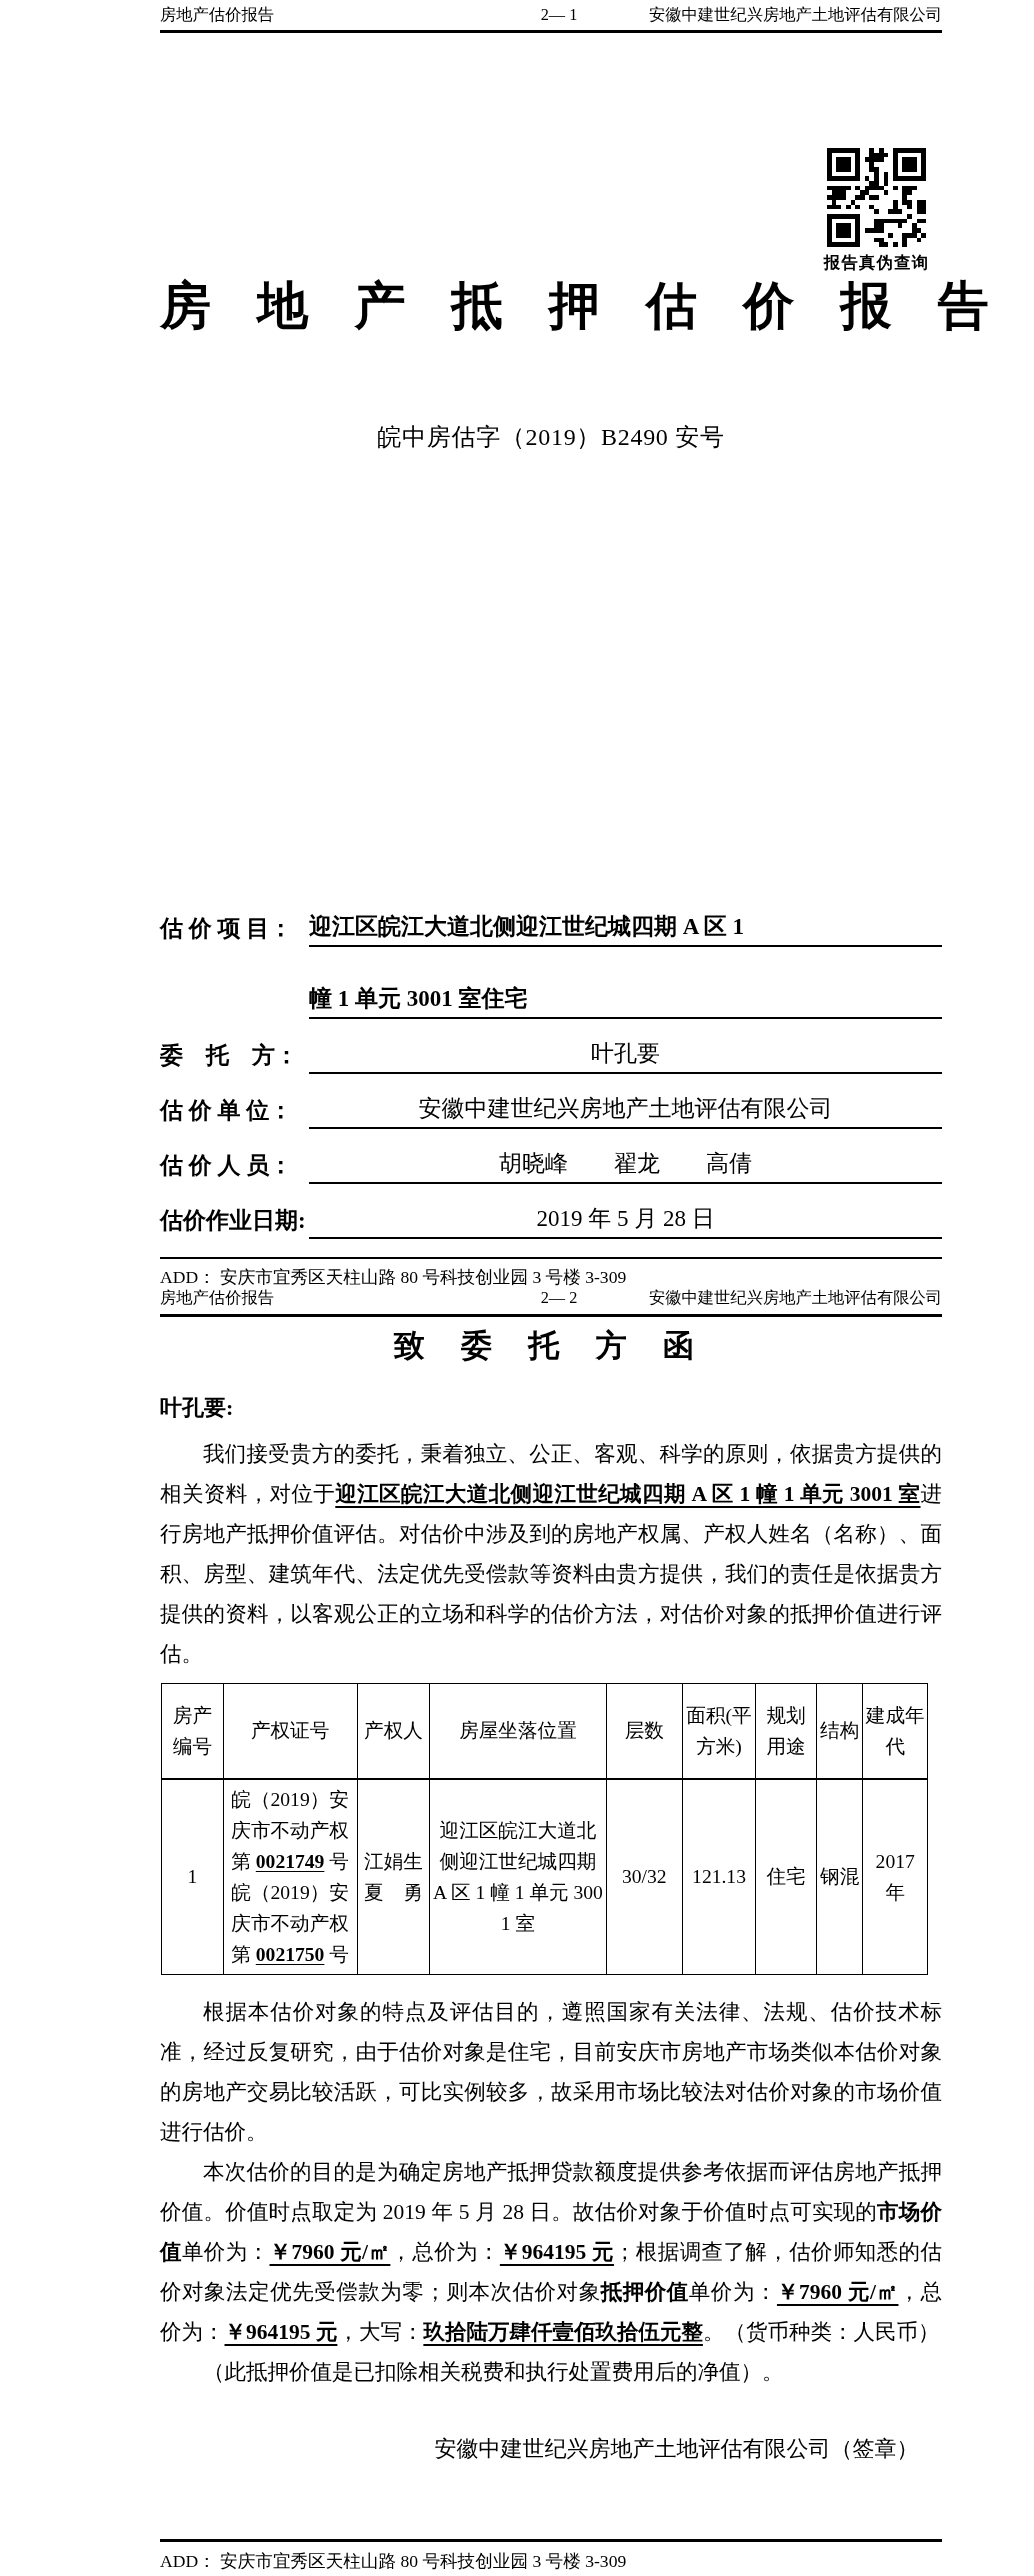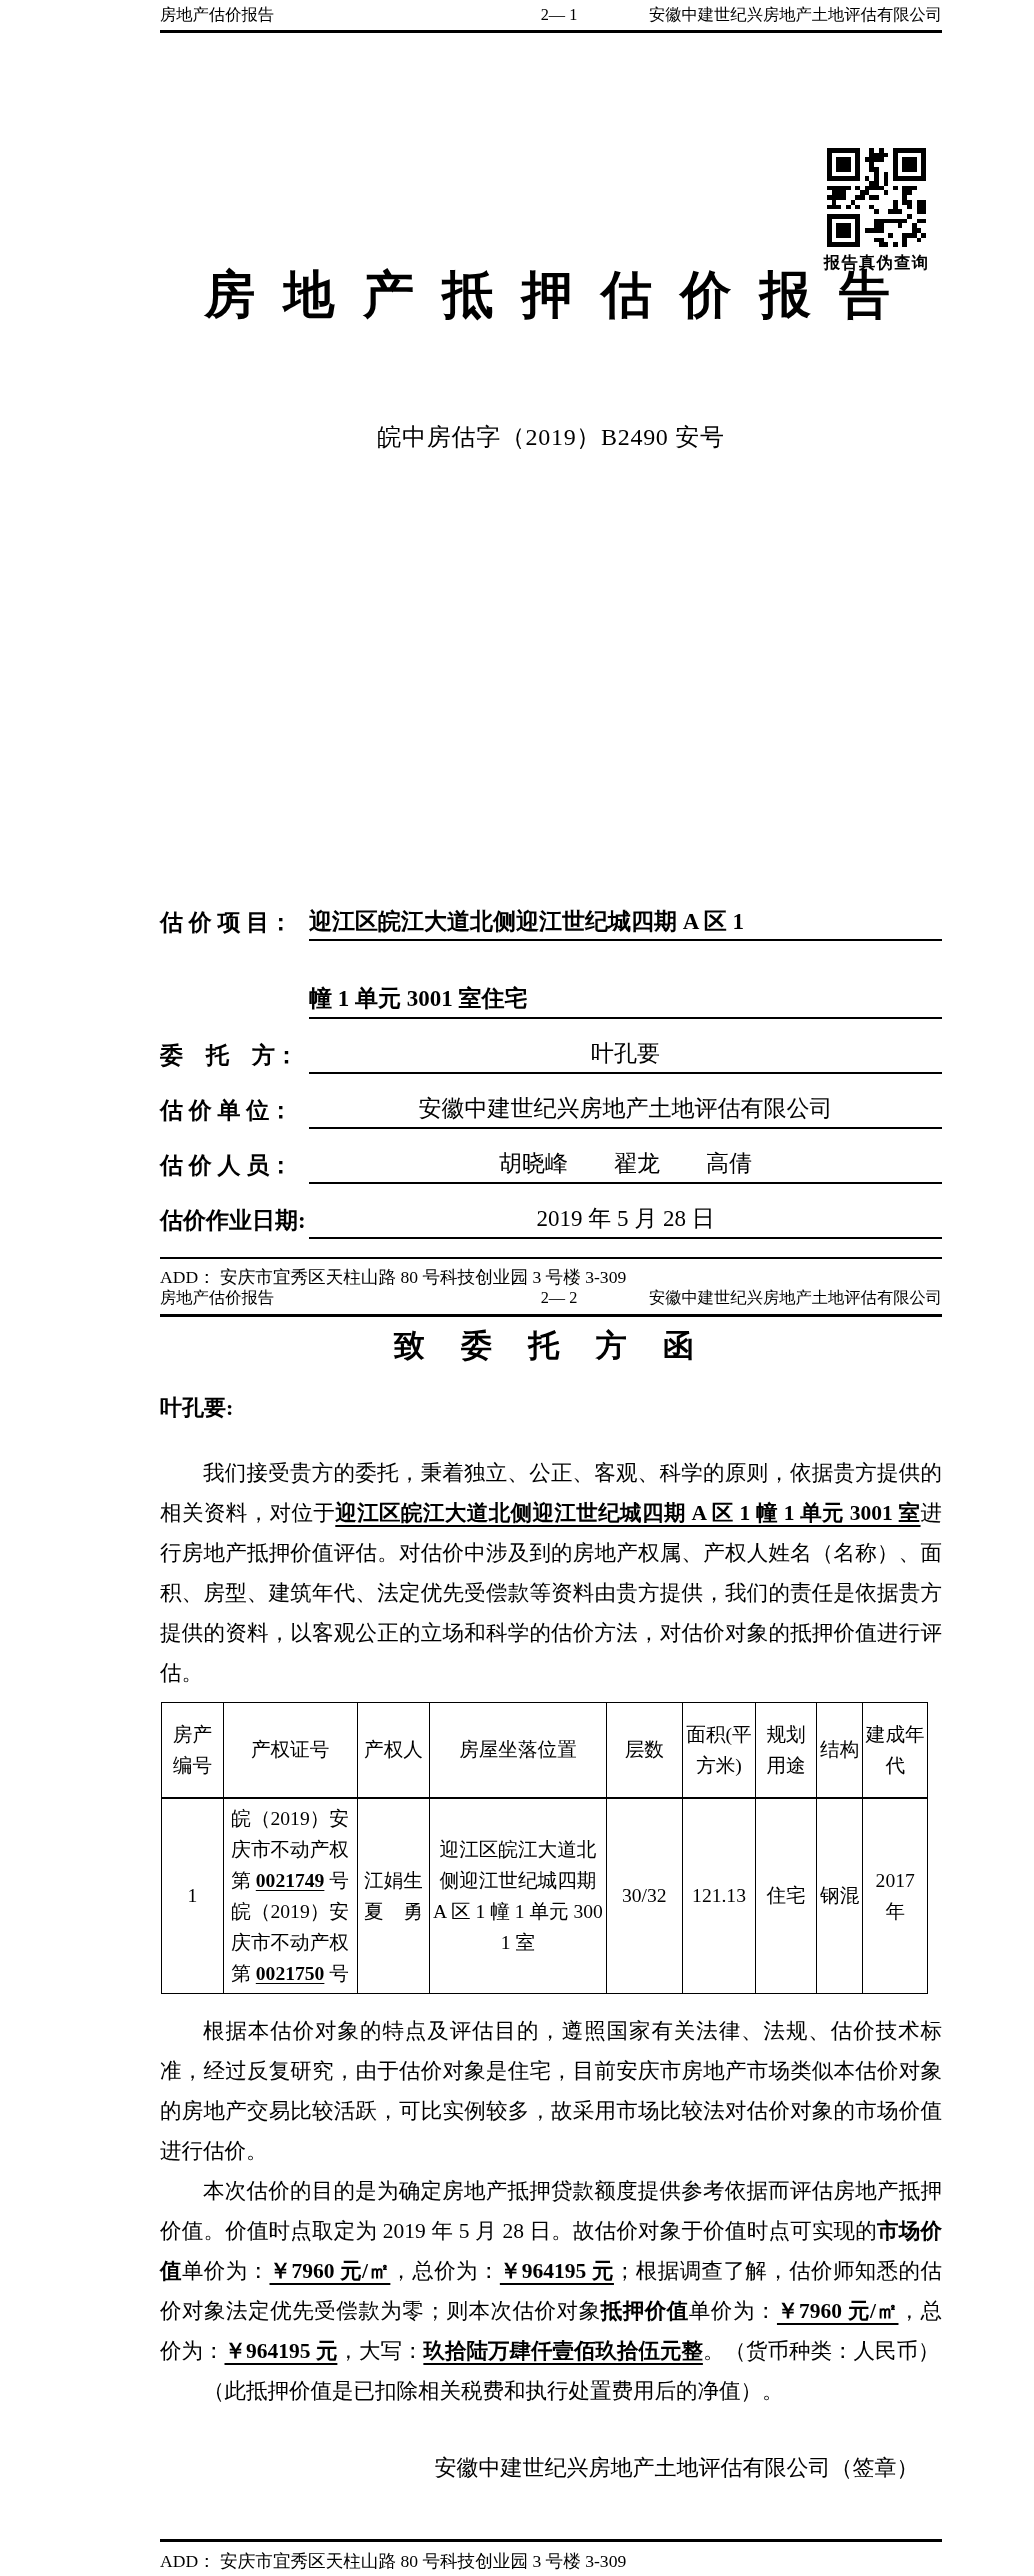--- a/index.html
+++ b/index.html
@@ -23,21 +23,21 @@
   .qr-caption{text-align:center;font-weight:bold;font-size:16.3px;letter-spacing:1.3px;}
   .doc-title{text-align:center;font-size:51px;font-weight:bold;letter-spacing:7.8px;white-space:nowrap;}
   .report-no{text-align:center;font-size:24px;letter-spacing:0.7px;}
 
   .fields{font-size:23px;}
   .frow{display:flex;align-items:flex-end;}
   .frow .flabel{flex:0 0 149px;font-weight:bold;white-space:nowrap;padding-bottom:2.6px;}
   .frow .fvalue{flex:1;border-bottom:2px solid #000;text-align:center;padding-bottom:2.6px;min-height:29px;}
   .frow .fvalue.left{text-align:left;}
   .frow .fvalue.bold{font-weight:bold;}
-  .r1{height:47px;align-items:center;}
+  .r1{height:47px;}
   .r2{height:72px;}
   .r2 .fvalue{display:flex;align-items:flex-end;}
   .r3{height:55px;}
 
   
   .letter-title{text-align:center;font-size:31px;font-weight:bold;letter-spacing:14.3px;white-space:nowrap;}
   .salutation{font-size:22px;font-weight:bold;margin-top:21px;line-height:40px;}
   p.body{font-size:21.5px;line-height:40px;text-align:justify;margin:0;text-indent:2em;}
   .bseg{font-weight:bold;}
   .buseg{font-weight:bold;text-decoration:underline;text-underline-offset:4.6px;text-decoration-thickness:2px;}
@@ -181,21 +181,21 @@
         <rect x="15" y="1" width="5" height="5" fill="#fff"></rect>
         <rect x="16" y="2" width="3" height="3" fill="#000"></rect>
         <rect x="0" y="14" width="7" height="7" fill="#000"></rect>
         <rect x="1" y="15" width="5" height="5" fill="#fff"></rect>
         <rect x="2" y="16" width="3" height="3" fill="#000"></rect>
       </svg>
   </div>
   <div class="qr-caption" style="width:124px;margin-left:-12.4px;margin-top:5.2px;">报告真伪查询</div>
 </div>
 
-<div class="abs content-x doc-title" style="top:261px;">房 地 产 抵 押 估 价 报 告</div>
+<div class="abs content-x doc-title" style="top:272px;font-family:Liberation Mono, monospace;">房 地 产 抵 押 估 价 报 告</div>
 
 <div class="abs content-x report-no" style="top:393px;margin-top:28px;">皖中房估字（2019）B2490 安号</div>
 
 <div class="abs content-x fields" style="top:900px;">
   <div class="frow r1">
     <span class="flabel">估 价 项 目：</span>
     <span class="fvalue left bold">迎江区皖江大道北侧迎江世纪城四期 A 区 1</span>
   </div>
   <div class="frow r2">
     <span class="flabel"></span>
@@ -228,21 +228,21 @@
   <span>安徽中建世纪兴房地产土地评估有限公司</span>
 </div>
 <div class="abs content-x rule" style="top:1314px;height:3.3px;"></div>
 
 <div class="abs content-x" style="top:1325px;">
 
   <div class="letter-title">致 委 托 方 函</div>
 
   <div class="salutation">叶孔要:</div>
 
-  <p class="body" style="margin-top:25px;"><span>我们接受贵方的委托，秉着独立、公正、客观、科学的原则，依据贵方提供的相关资料，对位于</span><span class="buseg">迎江区皖江大道北侧迎江世纪城四期 A 区 1 幢 1 单元 3001 室</span><span>进行房地产抵押价值评估。对估价中涉及到的房地产权属、产权人姓名（名称）、面积、房型、建筑年代、法定优先受偿款等资料由贵方提供，我们的责任是依据贵方提供的资料，以客观公正的立场和科学的估价方法，对估价对象的抵押价值进行评估。</span></p>
+  <p class="body" style="margin-top:6px;"><span>我们接受贵方的委托，秉着独立、公正、客观、科学的原则，依据贵方提供的相关资料，对位于</span><span class="buseg">迎江区皖江大道北侧迎江世纪城四期 A 区 1 幢 1 单元 3001 室</span><span>进行房地产抵押价值评估。对估价中涉及到的房地产权属、产权人姓名（名称）、面积、房型、建筑年代、法定优先受偿款等资料由贵方提供，我们的责任是依据贵方提供的资料，以客观公正的立场和科学的估价方法，对估价对象的抵押价值进行评估。</span></p>
 
 
   <table class="ptable">
     <colgroup>
       <col style="width:8%">
         <col style="width:17.5%">
         <col style="width:9.5%">
       <col style="width:23%">
         <col style="width:10%">
         <col style="width:9.5%">

